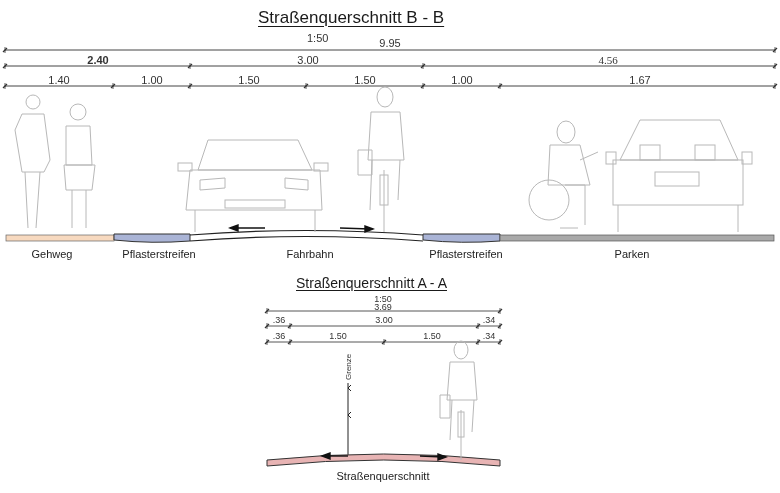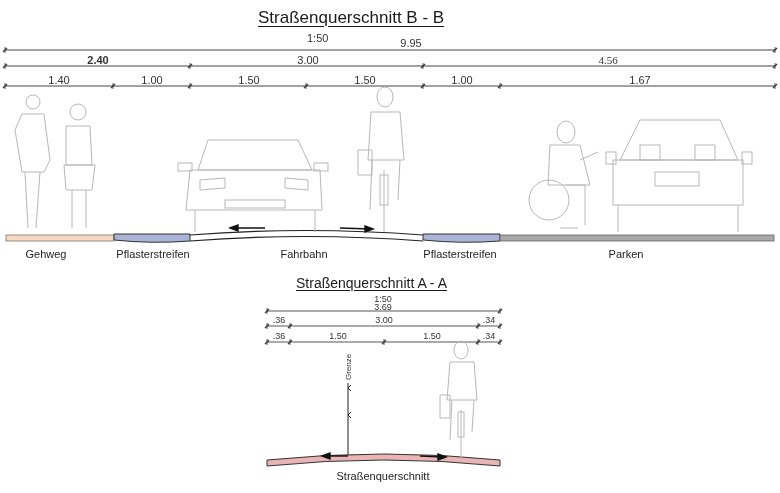--- a/index.html
+++ b/index.html
@@ -3,32 +3,32 @@
 <meta charset="utf-8">
 <style>
   html, body { margin:0; padding:0; background:#ffffff; }
   body { width:780px; height:493px; position:relative; overflow:hidden; font-family:"Liberation Sans", sans-serif; color:#222; }
   .abs { position:absolute; }
   .title { font-size:17px; text-decoration:underline; text-underline-offset:3px; white-space:nowrap; color:#1a1a1a; }
   .title-sm { font-size:14px; text-decoration:underline; text-underline-offset:2px; white-space:nowrap; color:#1a1a1a; }
   .scale { font-size:11px; color:#333; white-space:nowrap; }
   .dimtxt { font-size:11px; color:#333; white-space:nowrap; transform:translateX(-50%); }
   .dimtxt-sm { font-size:9px; color:#333; white-space:nowrap; transform:translateX(-50%); }
-  .label { font-size:11px; color:#222; white-space:nowrap; transform:translateX(-50%); }
+  .label { font-size:11px; color:#222; white-space:nowrap; transform:translateX(-50%);margin-left:6px; }
   .label-sm { font-size:11px; color:#222; white-space:nowrap; transform:translateX(-50%); }
   svg.overlay { position:absolute; left:0; top:0; }
   .grenze { font-size:8px; color:#333; transform:rotate(-90deg); transform-origin:left top; white-space:nowrap; }
 </style>
 </head>
 <body>
 
 <div class="abs title" style="left:226px; top:8px;margin-left:32px;">Straßenquerschnitt B - B</div>
 <div class="abs scale" style="left:307px; top:32px;">1:50</div>
 
-<div class="abs dimtxt" style="left:390px; top:37px;margin-left:21px;">9.95</div>
+<div class="abs dimtxt" style="left:390px; top:37px;">9.95</div>
 <div class="abs dimtxt" style="left:98px; top:54px;font-weight:bold;">2.40</div>
 <div class="abs dimtxt" style="left:308px; top:54px;">3.00</div>
 <div class="abs dimtxt" style="left:608px; top:54px;font-family:Liberation Serif, serif;">4.56</div>
 <div class="abs dimtxt" style="left:59px; top:74px;">1.40</div>
 <div class="abs dimtxt" style="left:152px; top:74px;">1.00</div>
 <div class="abs dimtxt" style="left:249px; top:74px;">1.50</div>
 <div class="abs dimtxt" style="left:365px; top:74px;">1.50</div>
 <div class="abs dimtxt" style="left:462px; top:74px;">1.00</div>
 <div class="abs dimtxt" style="left:640px; top:74px;">1.67</div>
 

